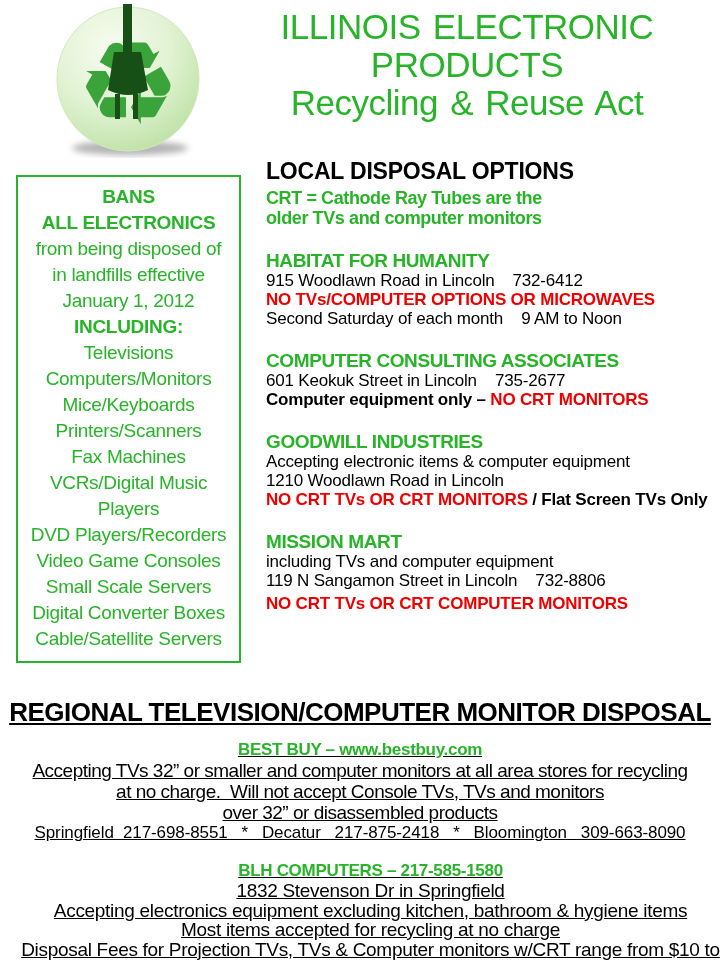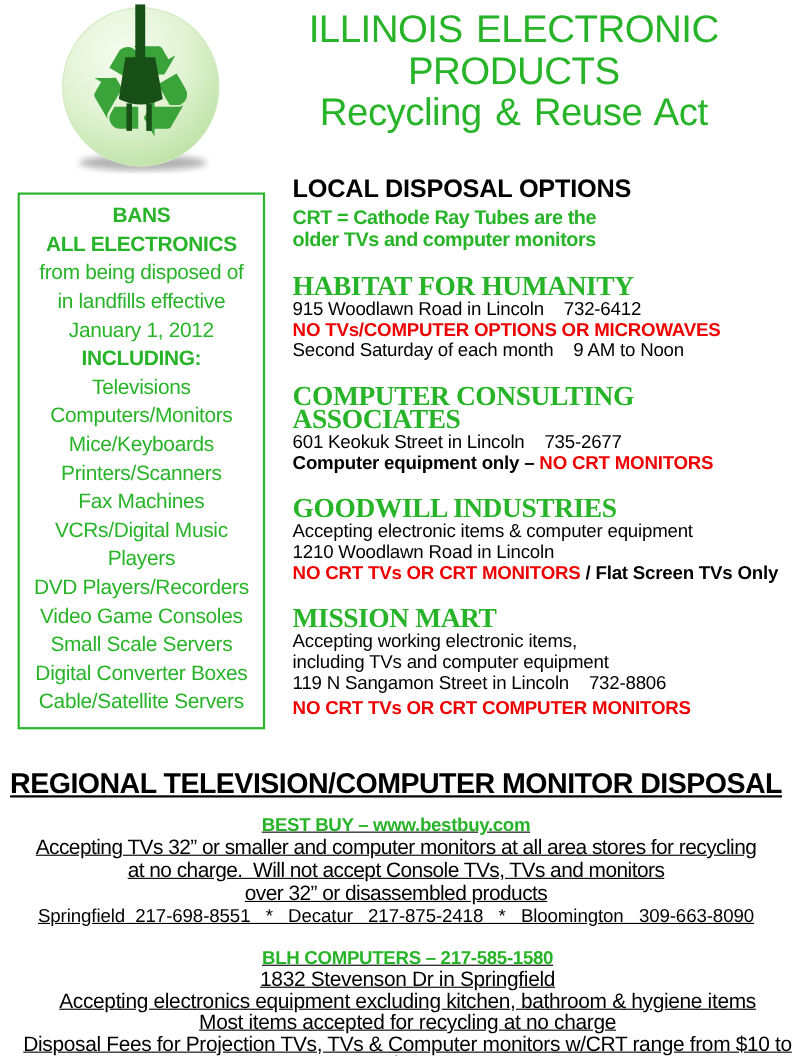--- a/index.html
+++ b/index.html
@@ -28,21 +28,21 @@
     font-size:19px; line-height:26px; letter-spacing:-0.3px;
   }
   .bb-bold { font-weight:bold; }
   
   .local {
     position:absolute; left:266px; top:158px; width:452px;
   }
   .local-heading { font-size:23px; font-weight:bold; letter-spacing:-0.2px; line-height:26px; }
   .crt-note { color:var(--green); font-weight:bold; font-size:18px; line-height:20px; margin-top:4px; letter-spacing:-0.4px; }
   .org { margin-top:22px; }
-  .org-name { color:var(--green); font-weight:bold; font-size:25px; line-height:21px; letter-spacing:-0.4px;font-family:Liberation Serif, serif; }
+  .org-name { color:var(--green); font-weight:bold; font-size:19px; line-height:21px; letter-spacing:-0.4px; }
   .org-line { font-size:17px; line-height:19px; letter-spacing:-0.2px; }
   .red-bold { color:var(--red); font-weight:bold; }
   .black-bold { color:var(--black); font-weight:bold; }
   .gap-top { margin-top:4px; }
   
   .regional { position:absolute; left:0; top:698px; width:720px; text-align:center;text-decoration:underline; }
   .regional-heading { font-size:26px; font-weight:bold; letter-spacing:-0.5px; line-height:29px; }
   .vendor-title { color:var(--green); font-weight:bold; font-size:17px; line-height:21px; margin-top:12px; letter-spacing:-0.3px; }
   .reg-line { font-size:19px; line-height:21px; letter-spacing:-0.5px; }
   .phones-line { font-size:17px; line-height:20px; letter-spacing:-0.1px; }
@@ -124,21 +124,20 @@
 
   <div class="org">
     <div class="org-name">GOODWILL INDUSTRIES</div>
     <div class="org-line">Accepting electronic items &amp; computer equipment</div>
     <div class="org-line">1210 Woodlawn Road in Lincoln</div>
     <div class="org-line"><span class="red-bold">NO CRT TVs OR CRT MONITORS</span><span class="black-bold"> / Flat Screen TVs Only</span></div>
   </div>
 
   <div class="org">
     <div class="org-name">MISSION MART</div>
-    <div class="org-line">Accepting working electronic items,</div>
     <div class="org-line">including TVs and computer equipment</div>
     <div class="org-line">119 N Sangamon Street in Lincoln&nbsp;&nbsp;&nbsp;&nbsp;732-8806</div>
     <div class="org-line red-bold gap-top">NO CRT TVs OR CRT COMPUTER MONITORS</div>
   </div>
 </div>
 
 <div class="regional">
   <div class="regional-heading">REGIONAL TELEVISION/COMPUTER MONITOR DISPOSAL</div>
 
   <div>

